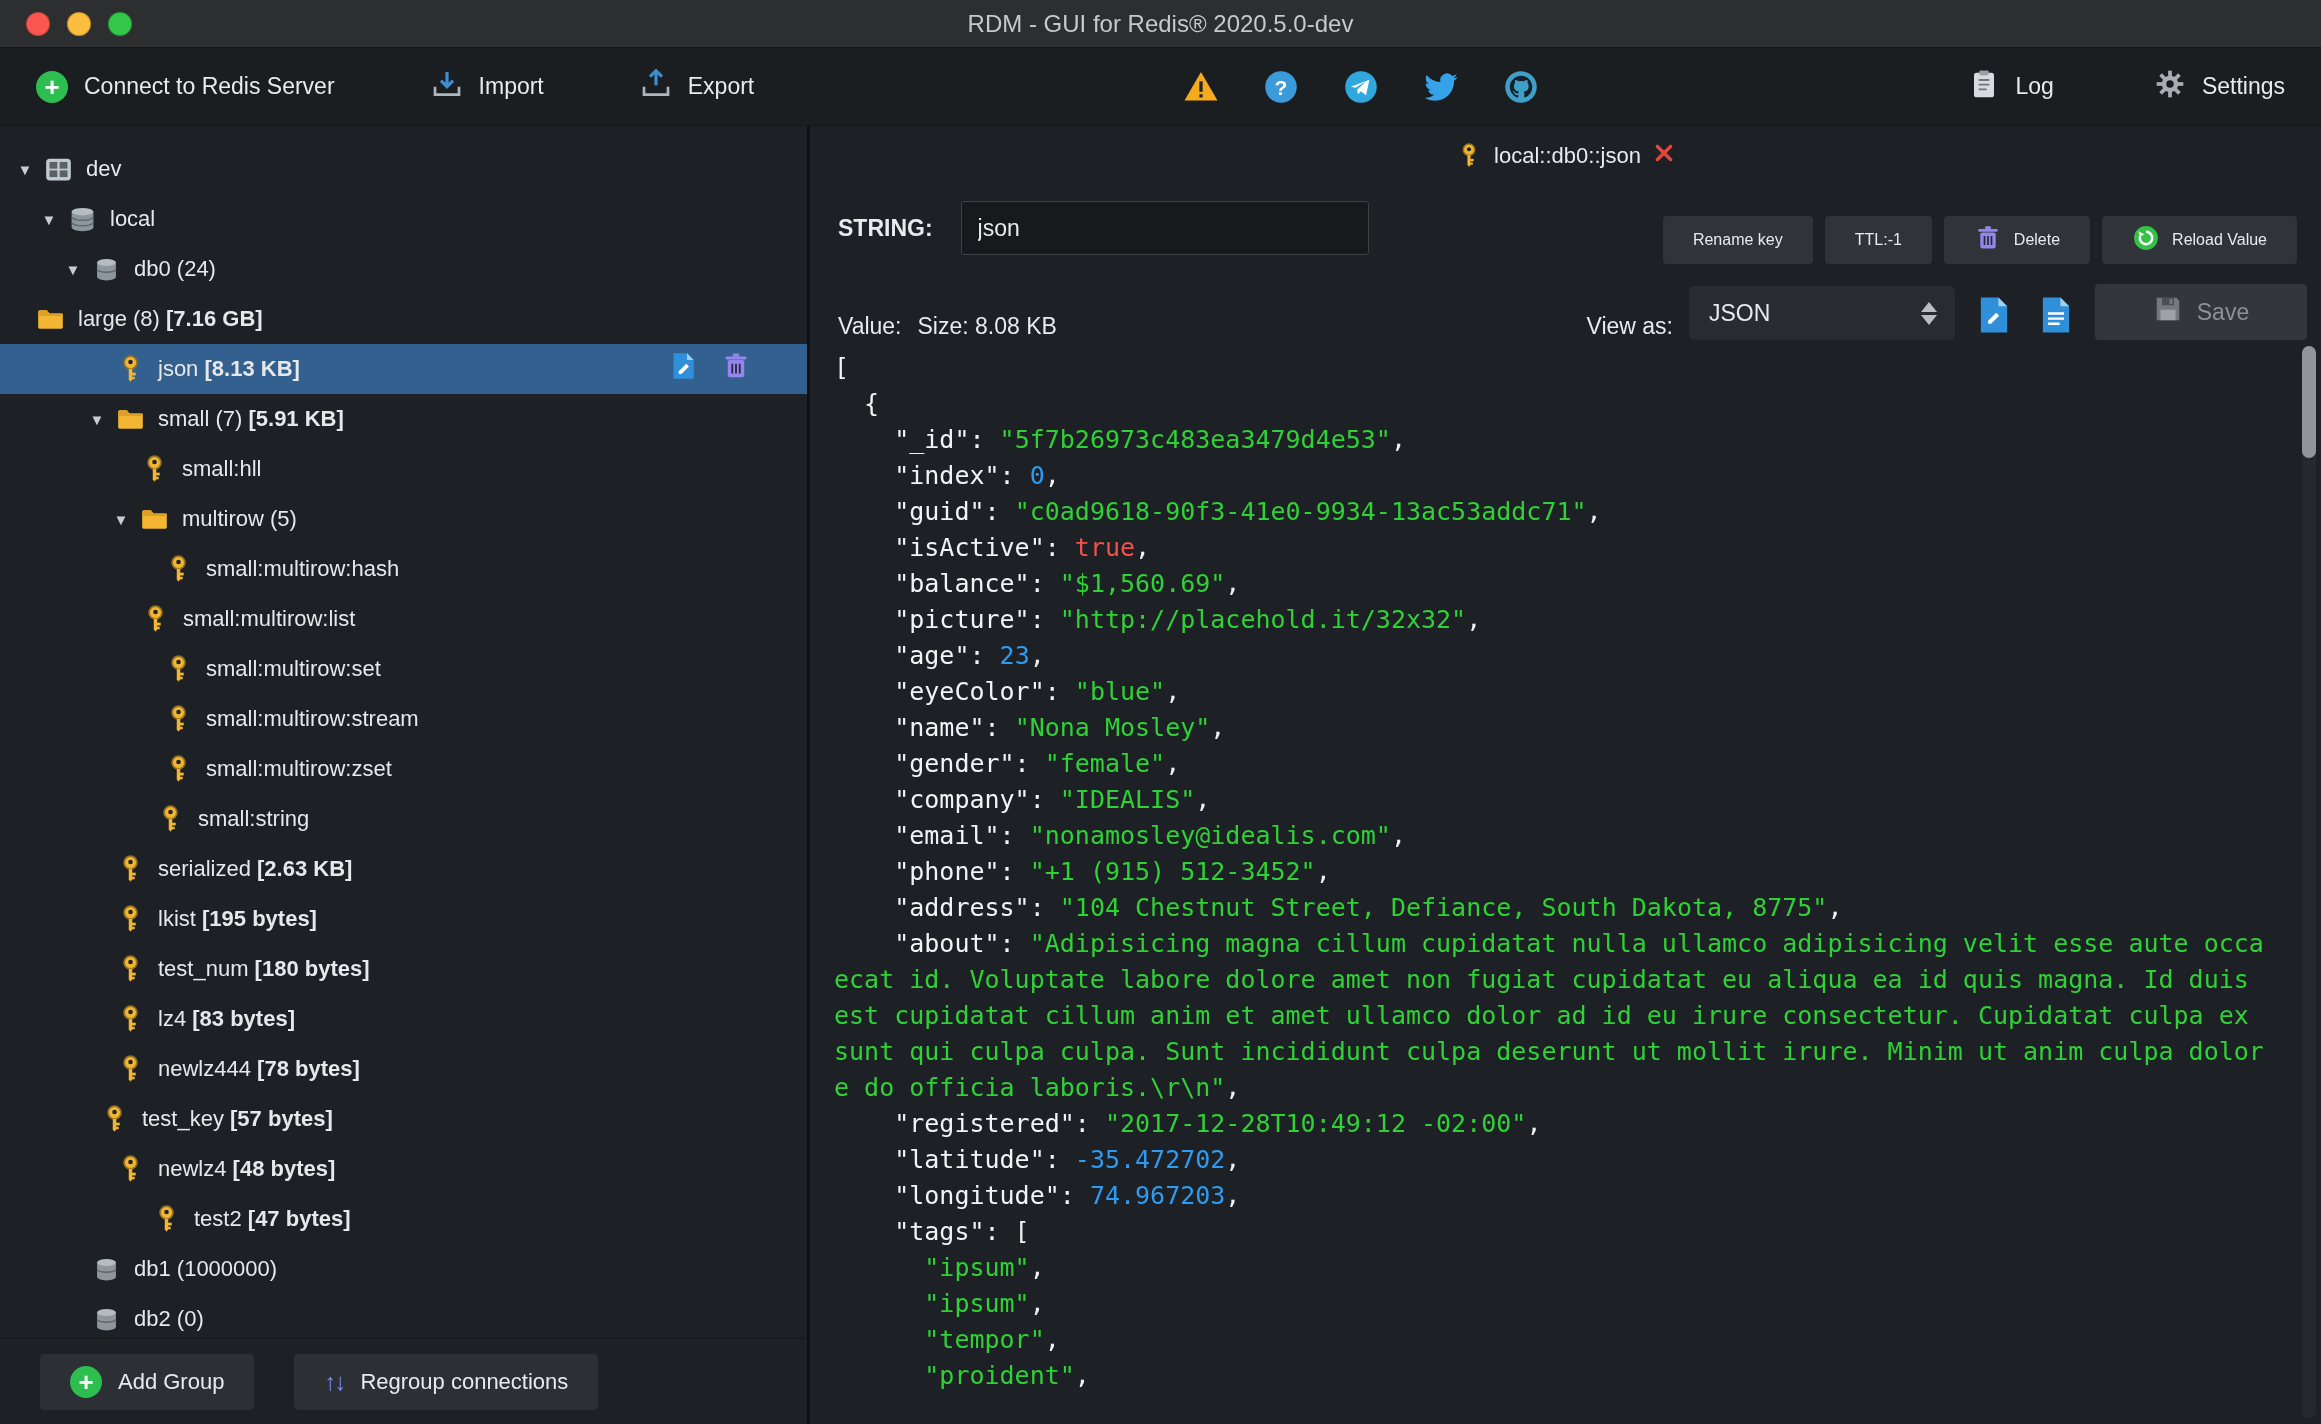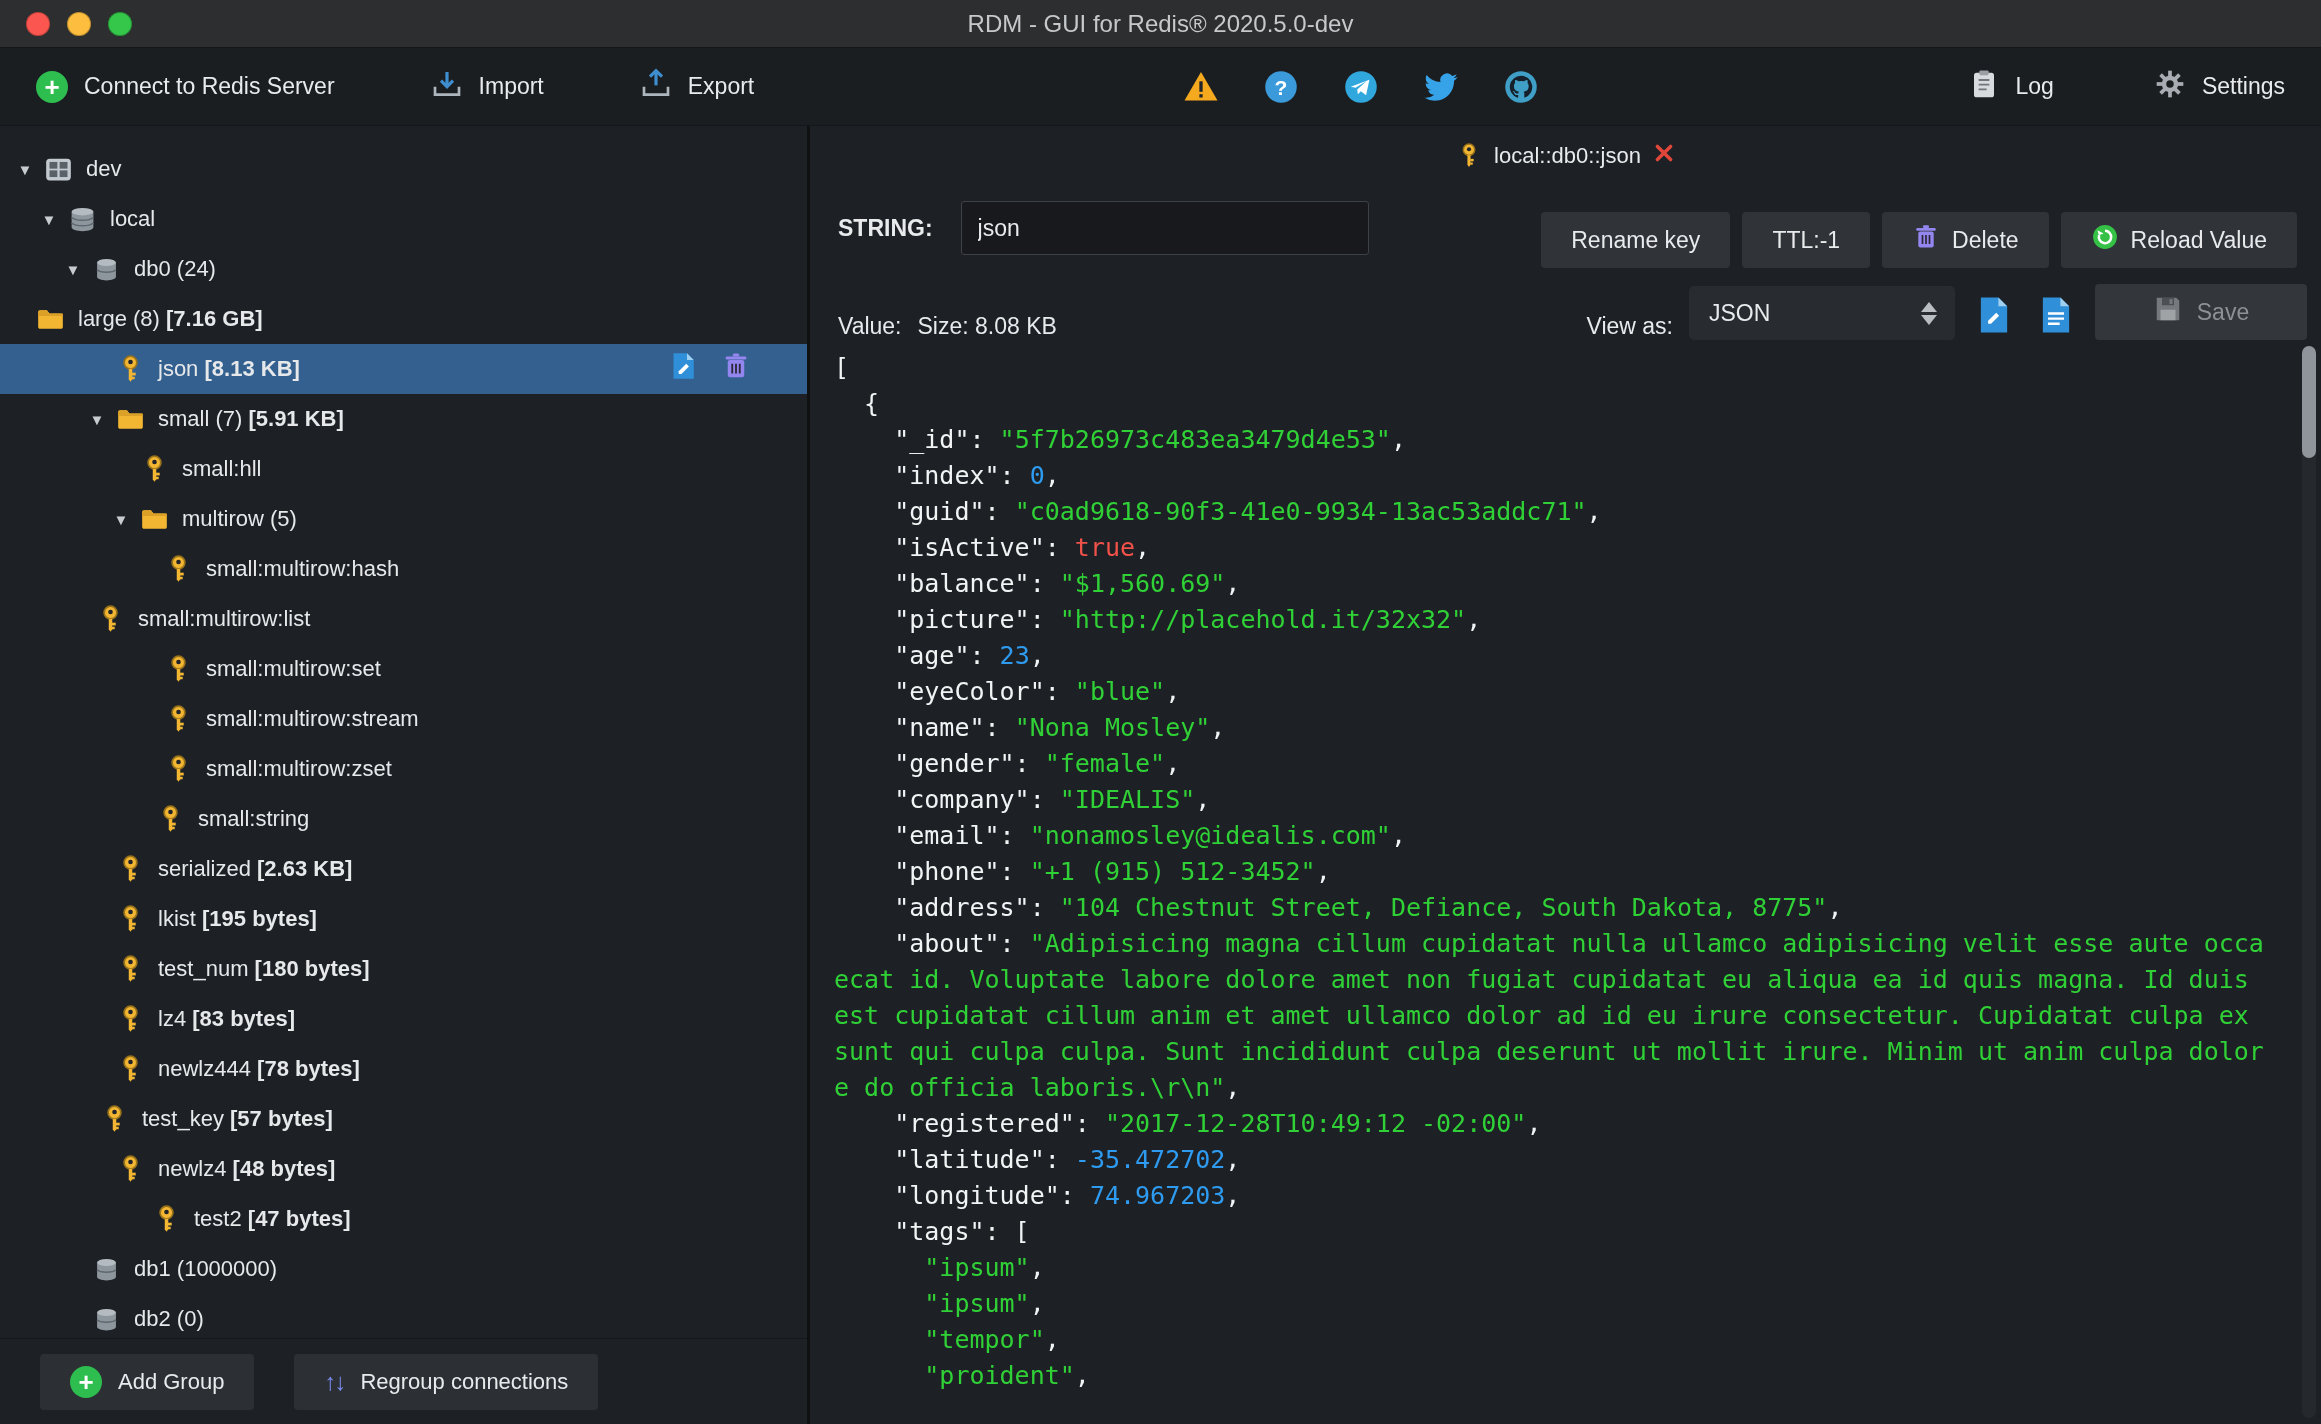--- a/index.html
+++ b/index.html
@@ -52,22 +52,22 @@
   
   .main { flex:1; min-width:0; display:flex; flex-direction:column; background:#1d2125; }
   .tabbar { flex:0 0 60px; display:flex; align-items:center; justify-content:center; }
   .tab { display:flex; align-items:center; gap:12px; font-size:22px; }
   .tab svg.keyico { width:26px; height:26px; }
   .tab-close svg { width:22px; height:22px; }
   .key-row { flex:0 0 84px; display:flex; align-items:center; padding:0 24px 0 28px; gap:12px; }
   .type-label { font-weight:bold; font-size:23px; margin-right:16px; }
   .key-input { width:408px; height:54px; background:#17191c; border:1px solid #3e4246; border-radius:3px;
     color:#e8eaec; font-size:23px; padding:0 16px; font-family:"Liberation Sans", sans-serif; outline:none; }
-  .btn { height:56px; background:#303439; border-radius:4px; display:flex; align-items:center;
-    justify-content:center; gap:12px; font-size:23px; padding:0 30px;margin-top:24px; }
+  .btn { height:48px; background:#303439; border-radius:4px; display:flex; align-items:center;
+    justify-content:center; gap:12px; font-size:16px; padding:0 30px;margin-top:24px; }
   .btn svg { width:28px; height:28px; }
   .btn.first { margin-left:auto; }
   .value-row { flex:0 0 70px; display:flex; align-items:flex-end; padding:0 14px 0 28px; gap:16px; font-size:23px; }
   .view-as { margin-left:auto; }
   .dropdown { width:266px; height:54px; background:#282c30; border-radius:5px; display:flex;
     align-items:center; padding:0 10px 0 20px; font-size:23px; }
   .dd-chevrons { margin-left:auto; display:flex; flex-direction:column; gap:3px; align-items:center; padding:0 8px; }
   .tri-up { width:0; height:0; border-left:8px solid transparent; border-right:8px solid transparent;
     border-bottom:10px solid #b9bec3; }
   .tri-down { width:0; height:0; border-left:8px solid transparent; border-right:8px solid transparent;
@@ -306,21 +306,21 @@
               <svg viewBox="0 0 20 20">
                 <circle cx="10" cy="5.2" r="4.4" fill="#f2b632" stroke="#99731c" stroke-width="1.2"></circle>
                 <circle cx="10" cy="4.8" r="1.6" fill="#20242a"></circle>
                 <path d="M8.8 9.4h2.4v7.4l-1.2 1.6-1.2-1.6z" fill="#f2b632"></path>
                 <rect x="11" y="12.2" width="2.6" height="1.9" fill="#f2b632"></rect>
                 <rect x="11" y="15" width="1.9" height="1.7" fill="#f2b632"></rect>
               </svg>
             </span>
             <span class="tree-label">small:multirow:hash</span>
           </div>
-          <div class="tree-row" style="padding-left: 60px;">
+          <div class="tree-row" style="padding-left: 105px;">
             <span class="tree-arrow"></span>
             <span class="tree-icon">
               <svg viewBox="0 0 20 20">
                 <circle cx="10" cy="5.2" r="4.4" fill="#f2b632" stroke="#99731c" stroke-width="1.2"></circle>
                 <circle cx="10" cy="4.8" r="1.6" fill="#20242a"></circle>
                 <path d="M8.8 9.4h2.4v7.4l-1.2 1.6-1.2-1.6z" fill="#f2b632"></path>
                 <rect x="11" y="12.2" width="2.6" height="1.9" fill="#f2b632"></rect>
                 <rect x="11" y="15" width="1.9" height="1.7" fill="#f2b632"></rect>
               </svg>
             </span>

